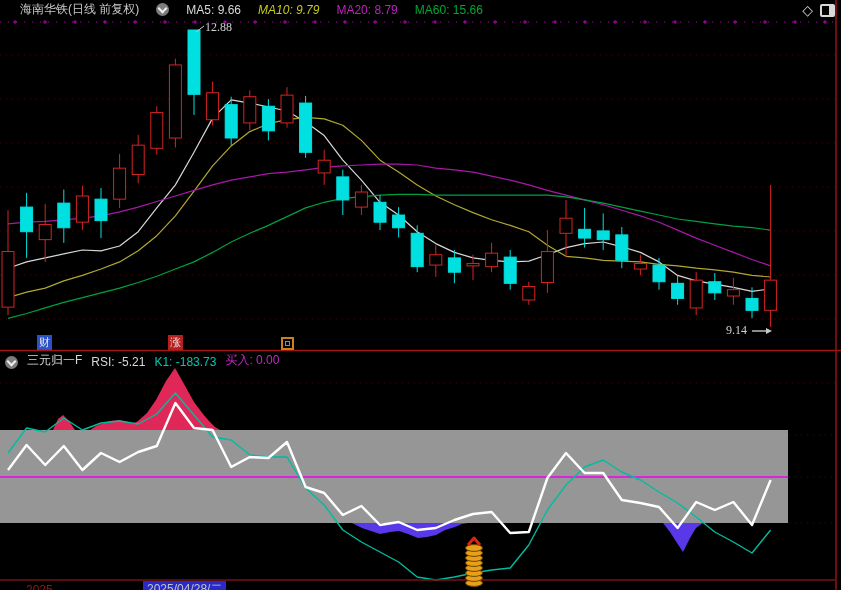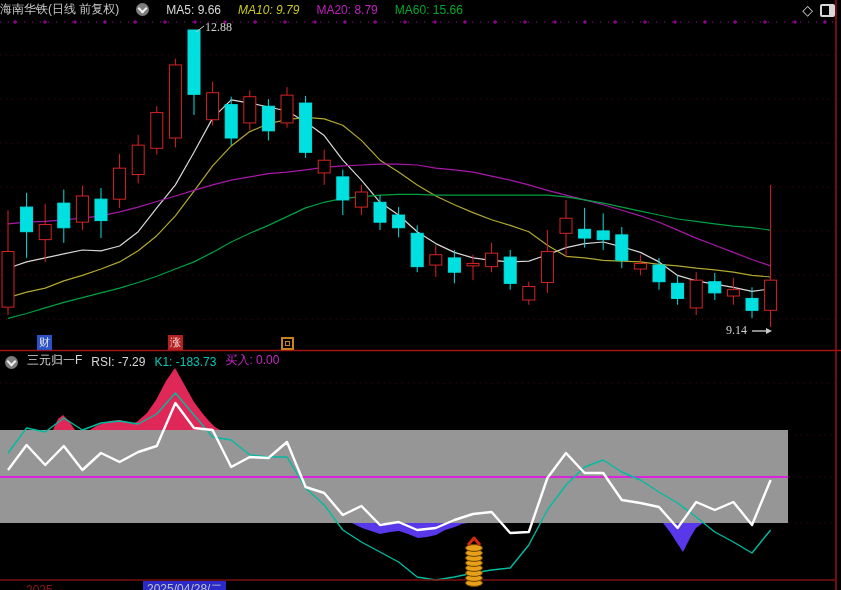--- a/index.html
+++ b/index.html
@@ -1,20 +1,20 @@
 <!DOCTYPE html>
 <html><head>
 <meta charset="utf-8">
 <style>
   html,body{margin:0;padding:0;background:#111;}
   .stage{position:relative;width:841px;height:590px;background:#000;overflow:hidden;
          font-family:"Liberation Sans",sans-serif;}
   svg.layer{position:absolute;left:0;top:0;z-index:1;}
   .topbar{position:absolute;left:0;top:0;width:841px;height:19px;z-index:3;
-          display:flex;align-items:center;gap:17px;padding-left:0;box-sizing:border-box;
+          display:flex;align-items:center;gap:17px;padding-left:20px;box-sizing:border-box;
           font-size:12px;color:#c8c8c8;white-space:nowrap;}
   .circ{width:13px;height:13px;border-radius:50%;background:#7d7d7d;display:inline-flex;
         align-items:center;justify-content:center;flex:0 0 auto;}
   .chev{width:5px;height:5px;border-right:2px solid #efefef;border-bottom:2px solid #efefef;
         transform:rotate(45deg);margin-top:-3px;}
   .corner{position:absolute;top:3px;right:6px;z-index:3;display:flex;gap:7px;align-items:center;}
   .diamond{color:#d8d8d8;font-size:14px;line-height:14px;}
   .winicon{width:11px;height:9px;border:2px solid #d8d8d8;border-radius:2px;position:relative;display:inline-block;}
   .winicon:after{content:"";position:absolute;right:0;top:0;bottom:0;width:4px;background:#d8d8d8;}
   .badge{position:absolute;width:15px;height:15px;z-index:3;display:flex;align-items:center;
@@ -205,21 +205,21 @@
 
   <div class="badge" style="left: 37px; top: 335px; color: rgb(232, 232, 232); background: rgb(43, 80, 200);">财</div>
   <div class="badge" style="left: 168px; top: 335px; color: rgb(240, 216, 216); background: rgb(180, 32, 32);">涨</div>
   <div class="goldicon" style="left:281px;top:337px"></div>
 
   <div class="indhdr">
     <span class="circ">
         <i class="chev"></i>
       </span>
     <span>三元归一F</span>
-    <span style="color: rgb(216, 216, 216);">RSI: -7.29</span>
+    <span style="color: rgb(216, 216, 216);">RSI: -5.21</span>
     <span style="color: rgb(0, 200, 180);">K1: -183.73</span>
     <span style="color: rgb(200, 40, 200); margin-top: 27px;">买入: 0.00</span>
   </div>
 
   <div class="anno" id="anno-high" style="left: 205px; top: 20px;">12.88</div>
   <div class="anno" id="anno-low" style="left: 726px; top: 323px;">9.14</div>
 
   <div class="axisarea">
     <span class="leftpartial">2025</span>
     <span class="datehl">2025/04/28/二</span>

